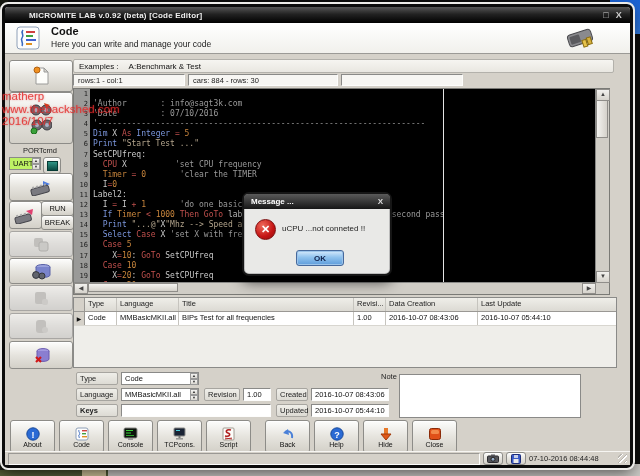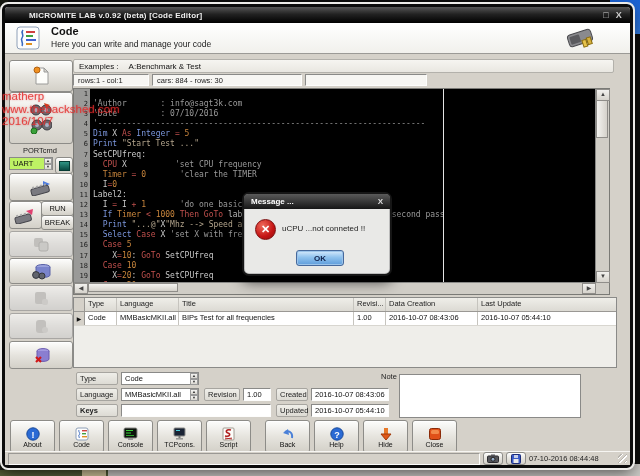--- a/index.html
+++ b/index.html
@@ -34,21 +34,21 @@
   .b3{background:linear-gradient(#fdfdfc,#e6e4de 50%,#d3d0c8);border:1px solid #8d8c88;border-radius:3px;
     box-shadow:inset 0 1px 0 #fff;display:flex;align-items:center;justify-content:center;}
   .sb{position:absolute;left:4px;width:62px;}
   .dis{filter:grayscale(1) opacity(.62);}
 
   .lblbox{background:linear-gradient(#efeee9,#dddbd4);border:1px solid #a7a5a0;border-radius:2px;
     font-size:7.5px;color:#222;display:flex;align-items:center;padding:0 3px;height:13px;box-sizing:border-box;}
 
   .portlbl{position:absolute;left:4px;top:92px;width:62px;text-align:center;font-size:7.5px;color:#222;}
   .portrow{position:absolute;left:4px;top:103px;width:64px;height:14px;display:flex;gap:2px;}
-  .portsel{width:44px;height:13px;background:#bef264;border:1px solid #8a8a88;font-size:7.5px;color:#111;
+  .portsel{width:32px;height:13px;background:#bef264;border:1px solid #8a8a88;font-size:7.5px;color:#111;
     display:flex;align-items:center;padding-left:3px;position:relative;box-sizing:border-box;}
   .spin{position:absolute;right:0;top:0;width:8px;height:11px;display:flex;flex-direction:column;}
   .spin i{flex:1;background:linear-gradient(#f6f6f4,#d8d6d0);border:1px solid #999;font-style:normal;
     font-size:4px;line-height:4px;color:#333;text-align:center;}
   .tealbtn{width:14px;height:13px;padding:1px;}
   .tealbtn i{display:block;width:9px;height:8px;background:linear-gradient(#2f9484,#0a4a42);border:1px solid #053b34;}
 
   .runbtn,.brkbtn{position:absolute;left:36px;width:31px;height:13px;font-size:7.5px;color:#111;}
   .discbtn{position:absolute;left:4px;width:31px;}
 
@@ -276,21 +276,21 @@
           <path d="M5,5 v8 a6,2.4 0 0 0 12,0 v-8" fill="#8a7ed0" stroke="#6a5ab0"></path>
           <path d="M4,11 l5,5 M9,11 l-5,5" stroke="#d01818" stroke-width="2.2"></path>
           </svg>
       </div>
 
       <div class="exbar">
         <span>Examples :</span>
         <span>A:Benchmark &amp; Test</span>
       </div>
       <div class="stat">
-        <div class="sp" style="width:76px;">rows:1 - col:1</div>
+        <div class="sp" style="width:112px;">rows:1 - col:1</div>
         <div class="sp" style="width:150px;">cars: 884 - rows: 30</div>
         <div class="sp" style="width:122px;"></div>
       </div>
 
       <div class="editor">
         <div class="codewrap">
           <div id="code-lines">
               <div class="cl"><span class="ln">1</span></div>
               <div class="cl"><span class="ln">2</span><span class="ct"><span class="c5">'Author       : info@sagt3k.com</span></span></div>
               <div class="cl"><span class="ln">3</span><span class="ct"><span class="c5">'Date         : 07/10/2016</span></span></div>

